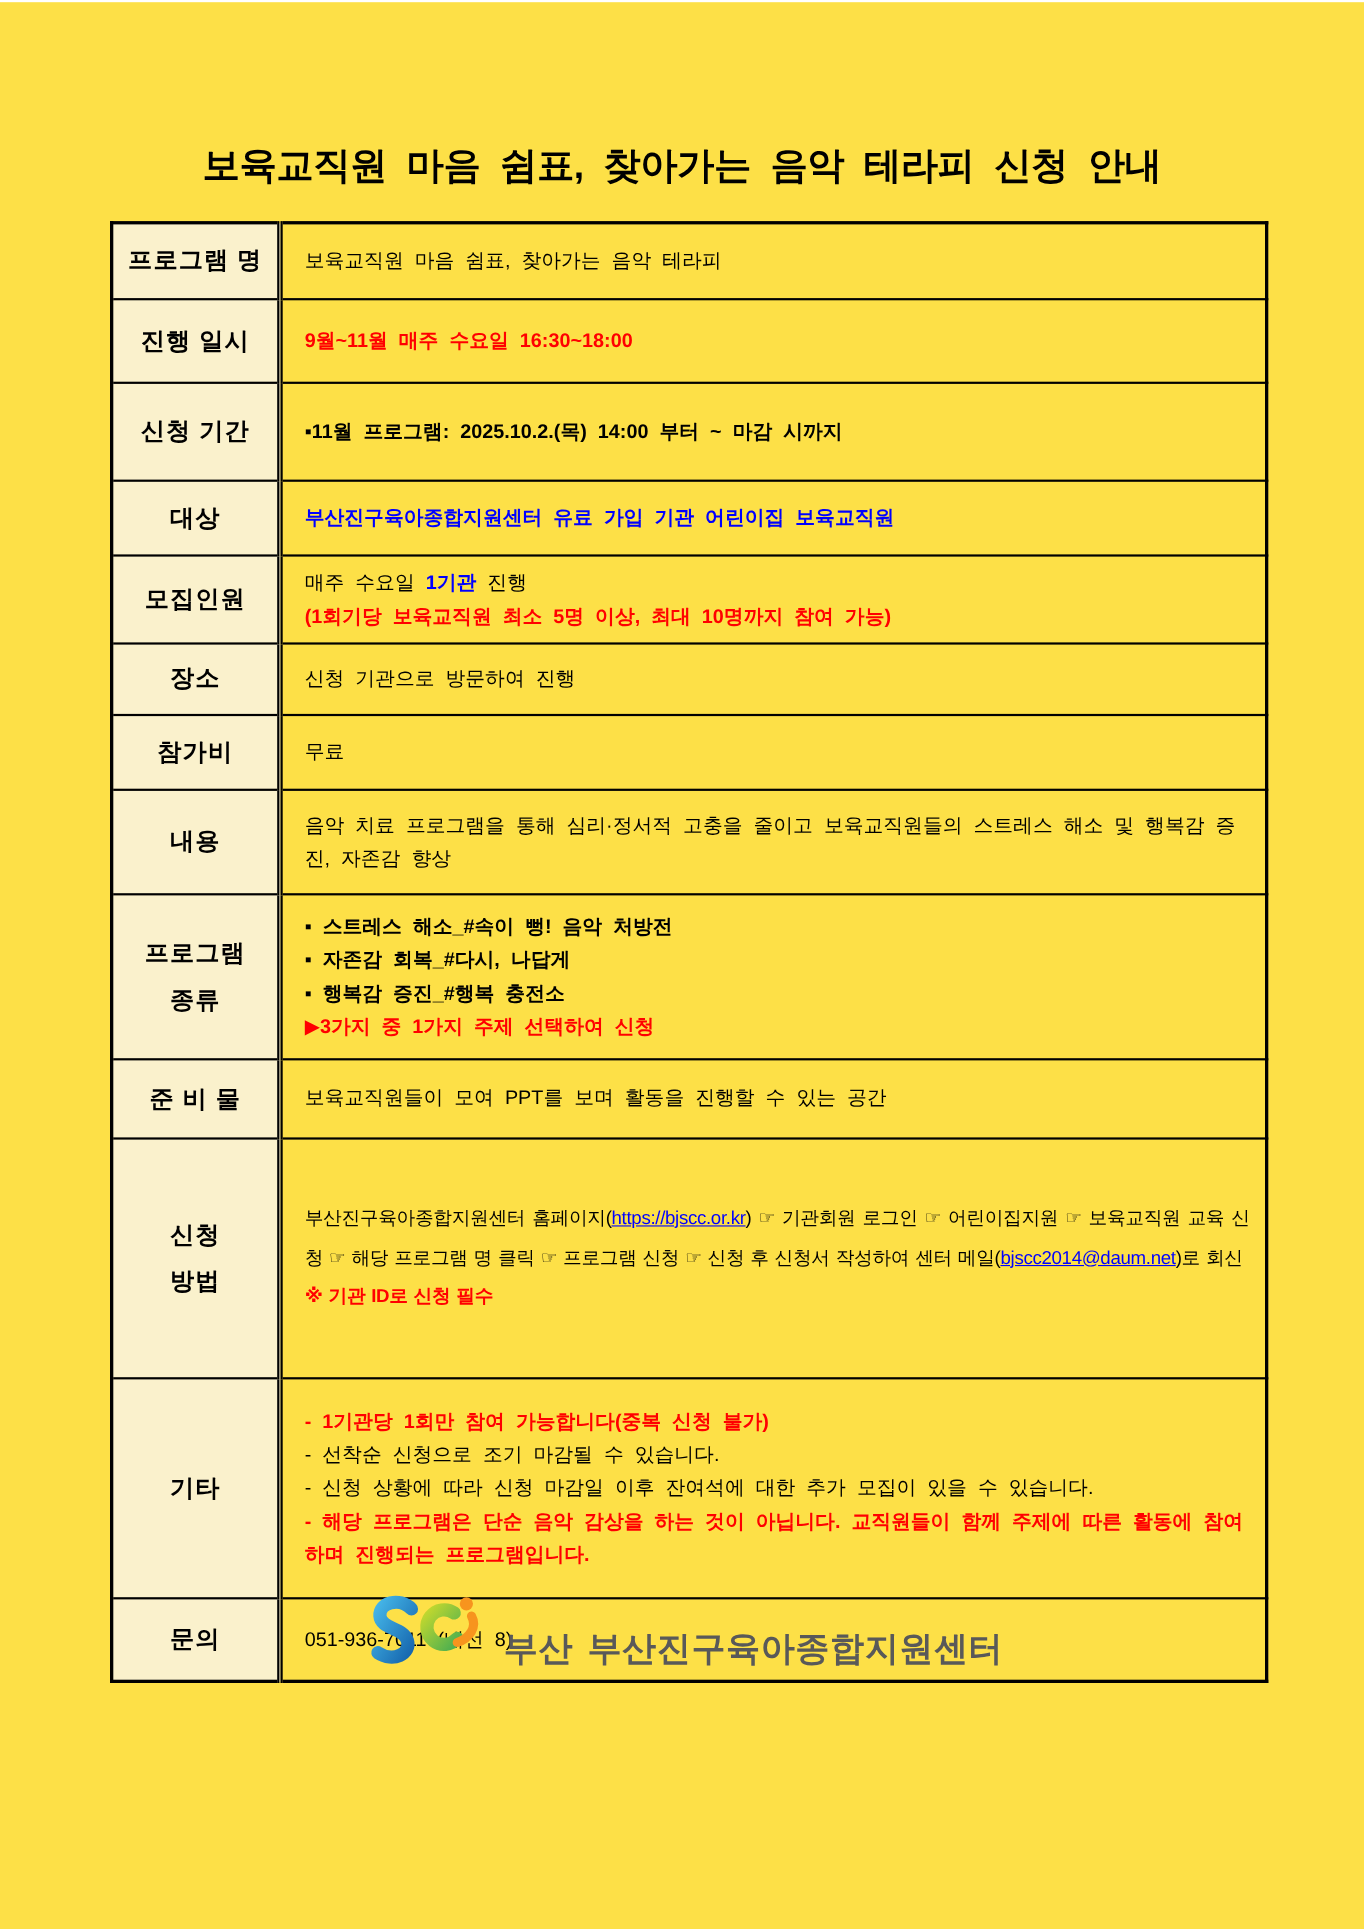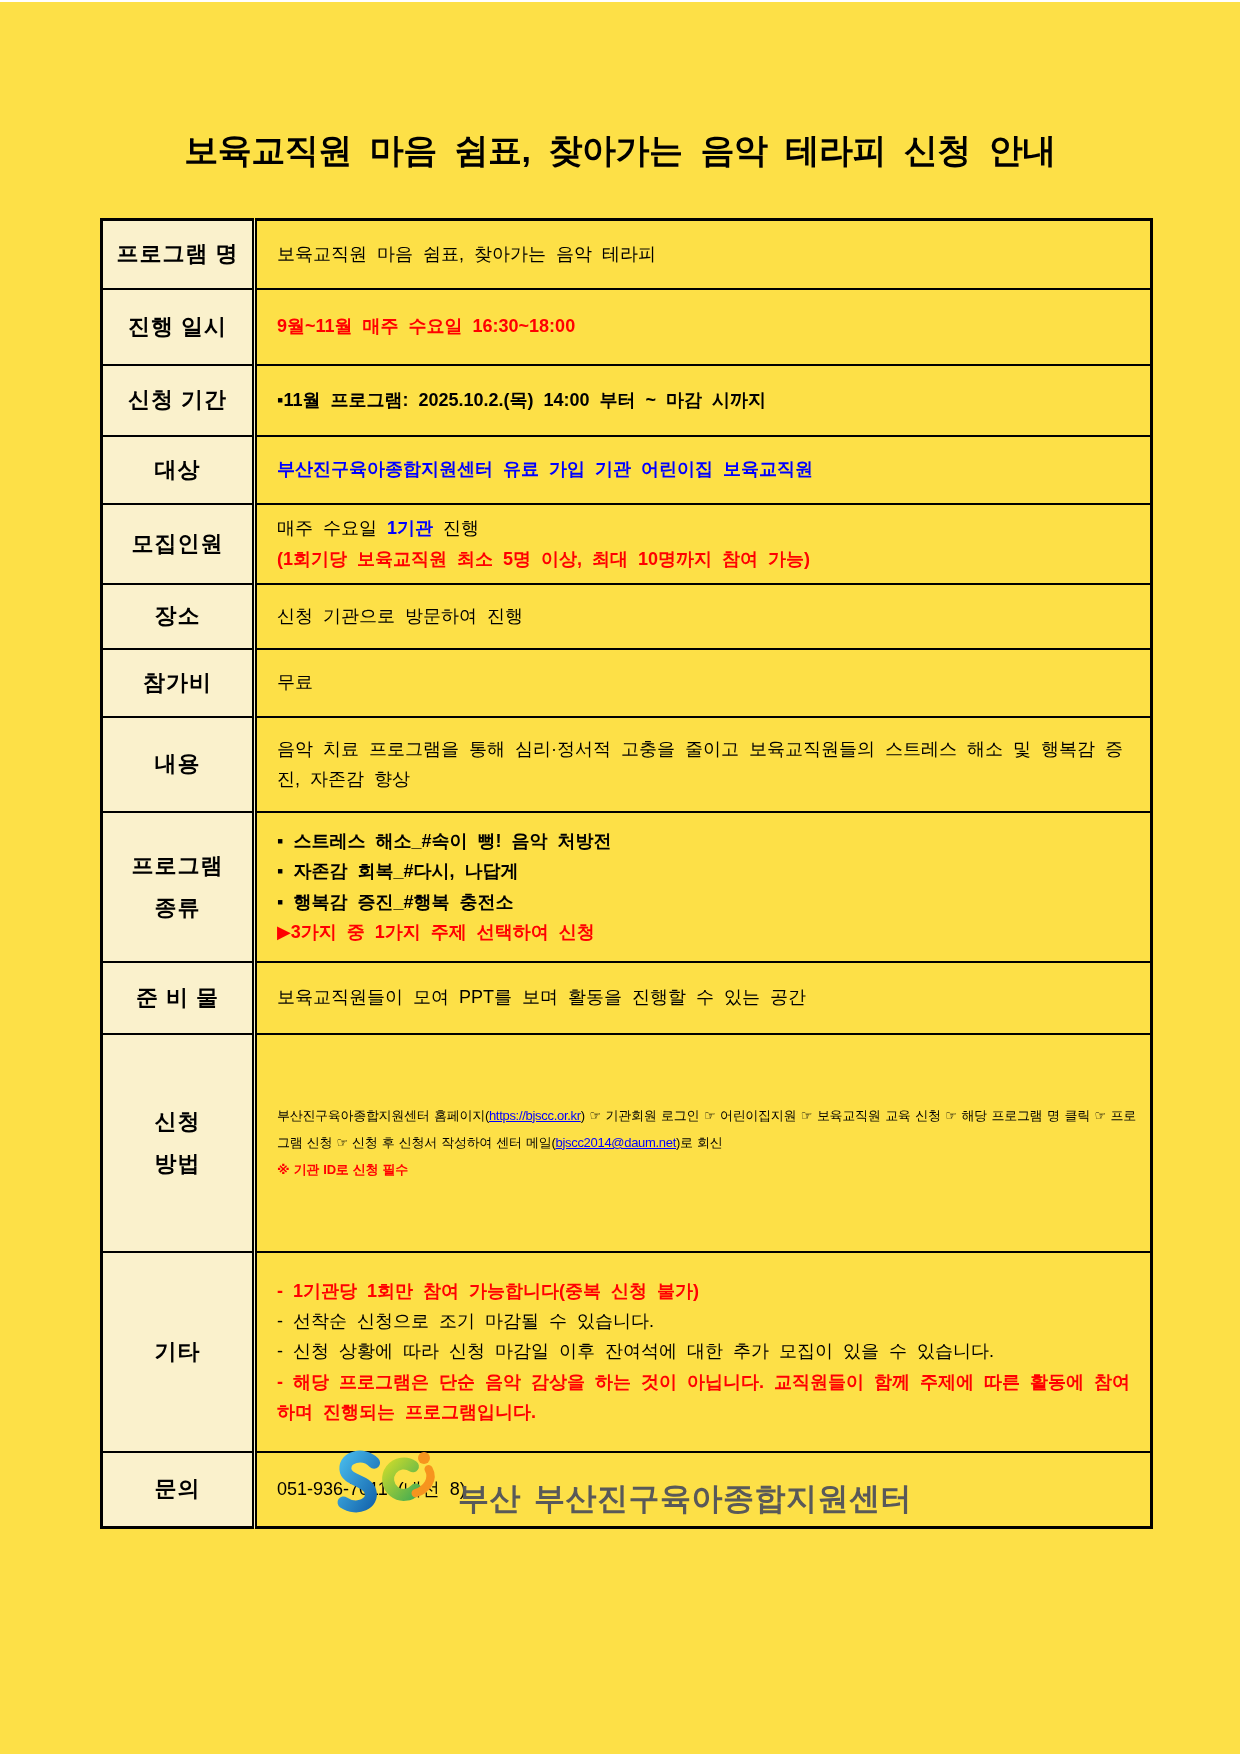--- a/index.html
+++ b/index.html
@@ -15,21 +15,21 @@
   body{font-family:"Liberation Sans","DejaVu Sans",sans-serif;color:var(--ink);}
   .page{position:relative;width:1240px;height:1754px;background:#fde047;overflow:hidden;margin:2px auto;}
 
   .doc-title{
     position:absolute;top:126px;left:0;width:100%;
     text-align:center;font-size:34px;font-weight:800;
     letter-spacing:-0.5px;word-spacing:9px;color:var(--ink);
   }
 
   table.program-table{
-    position:absolute;left:100px;top:216px;width:1053px;
+    position:absolute;left:100px;top:199px;width:1053px;
     border-collapse:collapse;table-layout:fixed;
     border:3px solid var(--border);
   }
   table.program-table th,
   table.program-table td{
     border-bottom:2px solid var(--border);
     vertical-align:middle;
   }
   table.program-table th{
     width:153px;
@@ -40,33 +40,33 @@
     color:var(--ink);
   }
   table.program-table td{
     padding:8px 14px 8px 20px;
     font-size:18px;line-height:1.68;word-spacing:5px;
     text-align:left;color:var(--ink);
   }
   
   tr:nth-child(1){height:69px;}
   tr:nth-child(2){height:76px;}
-  tr:nth-child(3){height:71px;}
+  tr:nth-child(3){height:89px;}
   tr:nth-child(4){height:68px;}
   tr:nth-child(5){height:80px;}
   tr:nth-child(6){height:65px;}
   tr:nth-child(7){height:68px;}
   tr:nth-child(8){height:95px;}
   tr:nth-child(9){height:150px;}
   tr:nth-child(10){height:72px;}
   tr:nth-child(11){height:218px;}
   tr:nth-child(12){height:200px;}
   tr:nth-child(13){height:76px;}
   
-  tr:nth-child(11) td{font-size:13px;word-spacing:1px;letter-spacing:-0.3px;line-height:2.1;}
+  tr:nth-child(11) td{font-size:17px;word-spacing:1px;letter-spacing:-0.3px;line-height:2.1;}
 
   .line{text-align:justify;}
   .line:last-child{text-align:left;}
   .seg-k{color:var(--ink);}
   .seg-kb{color:var(--ink);font-weight:700;}
   .seg-r{color:var(--red);font-weight:700;}
   .seg-b{color:var(--blue);font-weight:700;}
   a.seg-a{color:var(--blue);text-decoration:underline;font-weight:400;cursor:pointer;}
 
   .footer{

